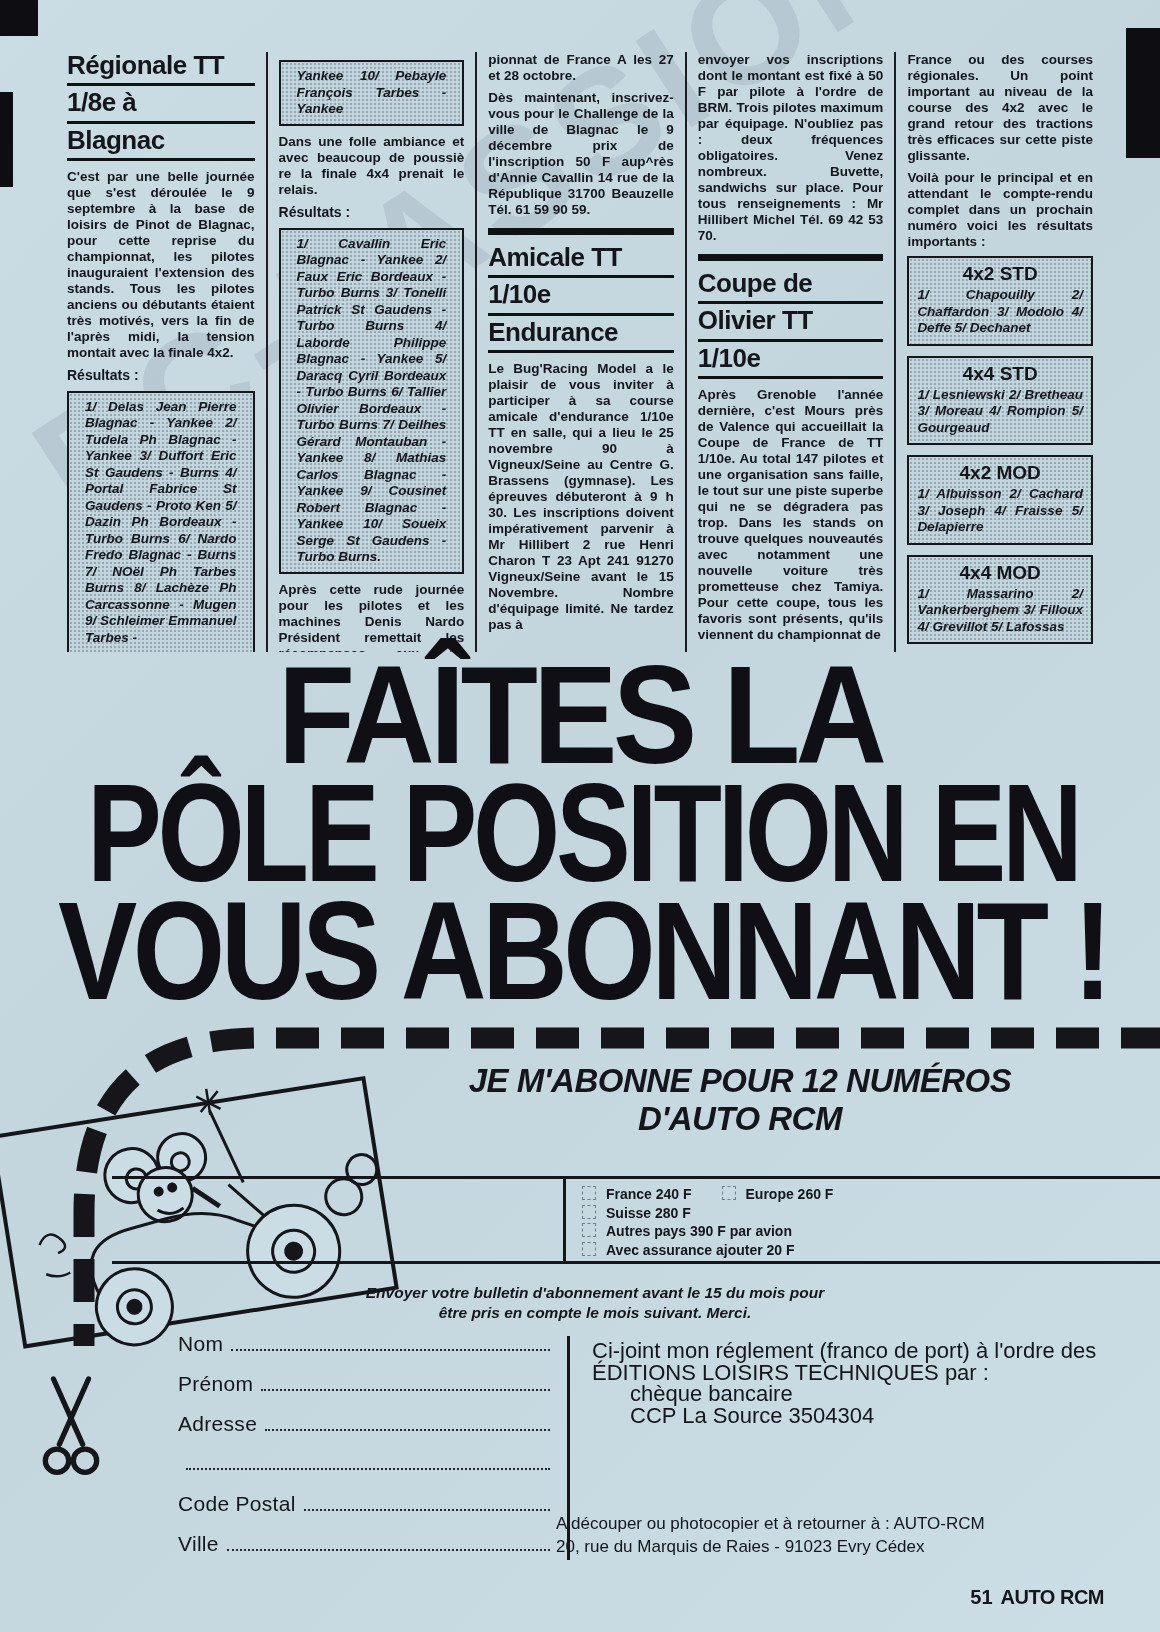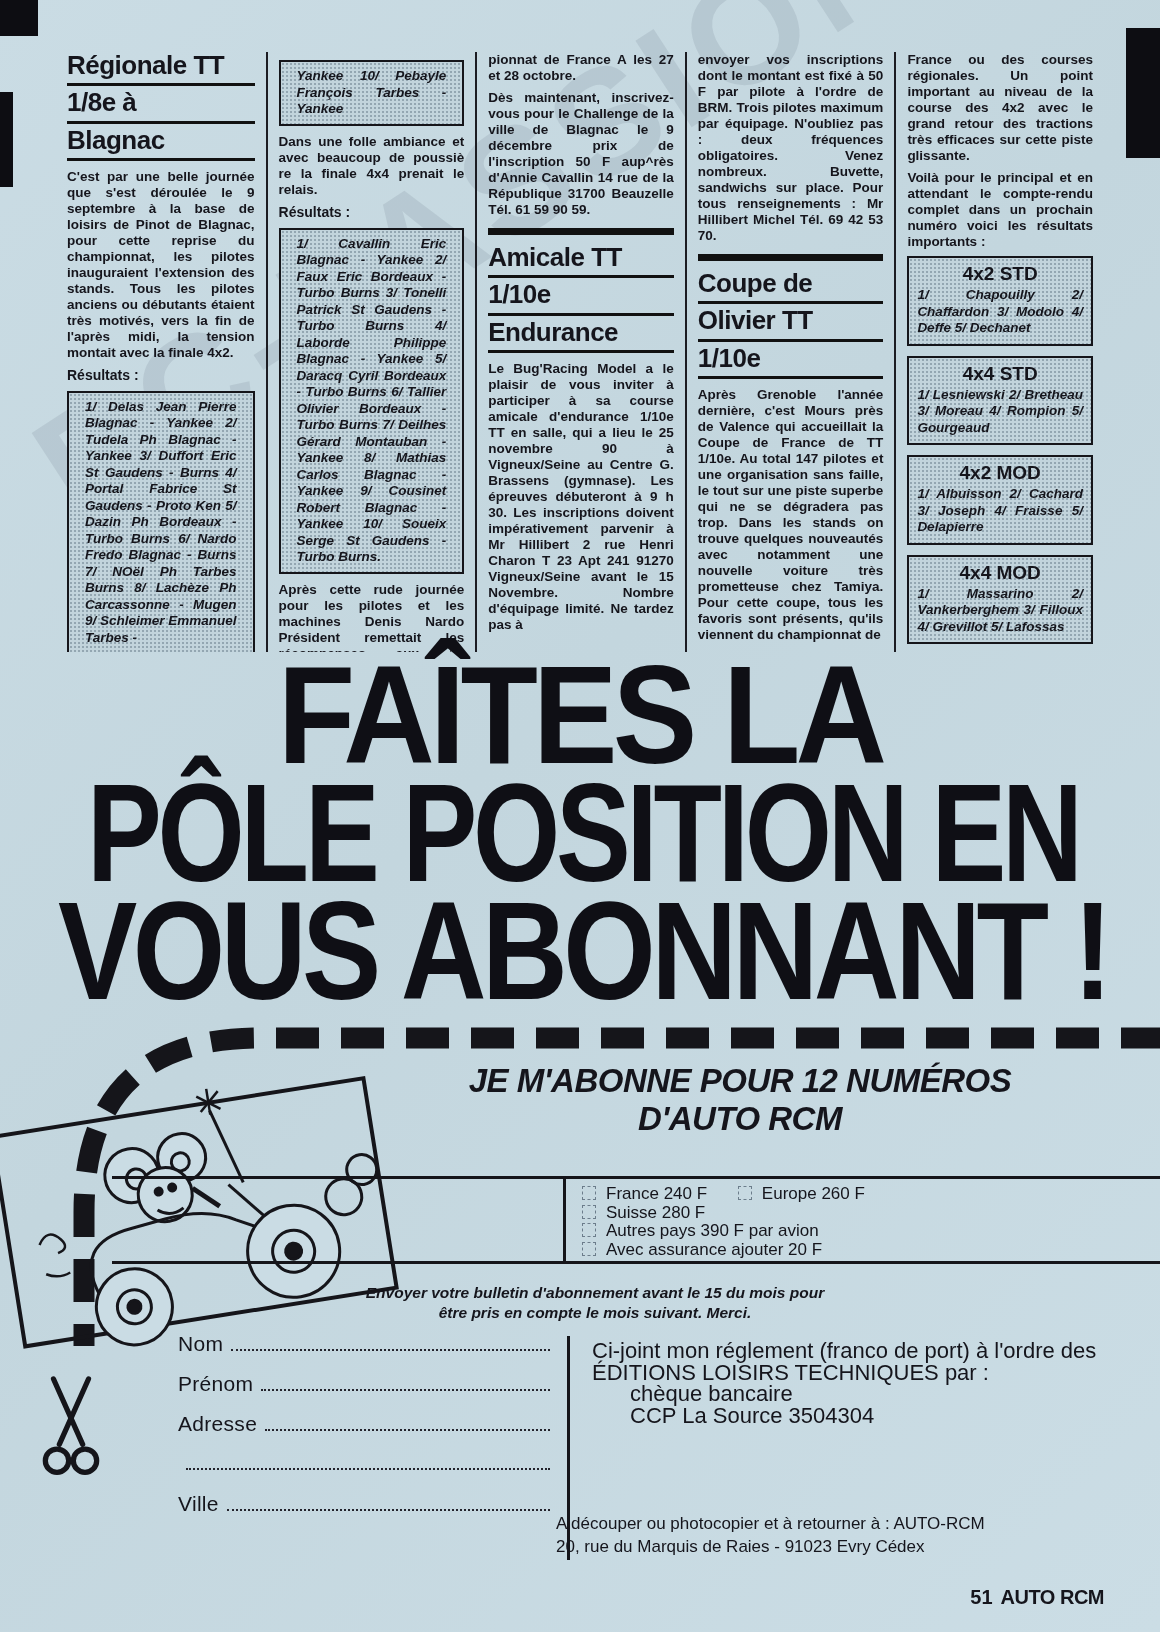--- a/index.html
+++ b/index.html
@@ -47,21 +47,21 @@
   .cutsvg{position:absolute;left:0;top:0;width:1160px;height:1632px;pointer-events:none;}
   .scissors{position:absolute;left:36px;top:1368px;width:70px;height:120px;}
   .cartoon{position:absolute;left:-8px;top:1068px;width:408px;height:284px;}
   
   .coupon-title{position:absolute;left:320px;width:840px;top:1062px;text-align:center;
                 font-size:33px;font-weight:900;font-style:italic;letter-spacing:-0.5px;line-height:38px;}
   .rule{position:absolute;background:#15151a;}
   .rule-h1{left:112px;right:0;top:1176px;height:2.5px;}
   .rule-h2{left:112px;right:0;top:1261px;height:2.5px;}
   .rule-v1{left:563px;top:1176px;width:2.5px;height:85px;}
-  .options{position:absolute;left:582px;top:1185px;width:560px;font-size:17px;font-weight:400;line-height:18.5px;}
+  .options{position:absolute;left:582px;top:1185px;width:560px;font-size:14px;font-weight:700;line-height:18.5px;}
   .opt{white-space:nowrap;}
   .opt2{margin-left:26px;}
   .cbx{display:inline-block;width:12px;height:12px;border:1.5px dashed rgba(35,50,70,.55);
        margin-right:10px;vertical-align:-1px;}
   .note{position:absolute;left:360px;width:470px;top:1283px;text-align:center;
         font-size:15.5px;font-weight:700;font-style:italic;line-height:20px;}
   .form{position:absolute;left:178px;top:1332px;width:372px;}
   .frow{display:flex;align-items:baseline;height:40px;}
   .flabel{font-size:21px;font-weight:400;letter-spacing:.3px;white-space:nowrap;}
   .fdots{flex:1;border-bottom:2.6px dotted #23232c;margin-left:8px;height:16px;}
@@ -252,20 +252,24 @@
     </div>
     <div class="frow">
       <span class="flabel">Adresse</span>
       <span class="fdots"></span>
     </div>
     <div class="frow">
       <span class="flabel"></span>
       <span class="fdots"></span>
     </div>
     <div class="frow">
+      <span class="flabel">Code Postal</span>
+      <span class="fdots"></span>
+    </div>
+    <div class="frow">
       <span class="flabel">Ville</span>
       <span class="fdots"></span>
     </div>
   </div>
 
   <div class="vdiv"></div>
 
   <div class="payment">
     <div>Ci-joint mon réglement (franco de port) à l'ordre des ÉDITIONS LOISIRS TECHNIQUES par :</div>
     <div class="pay-ind">chèque bancaire</div>

